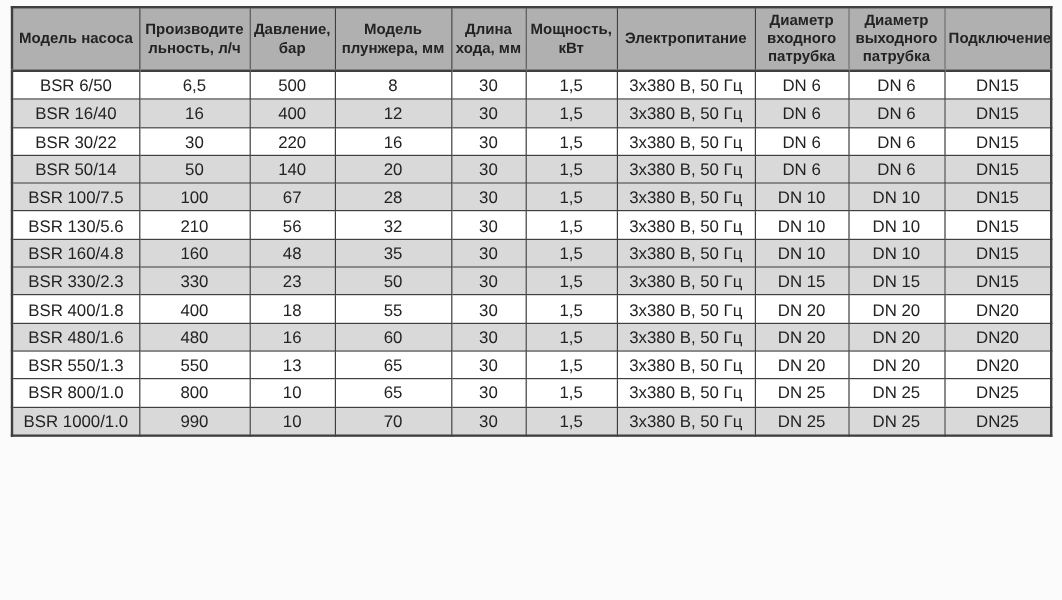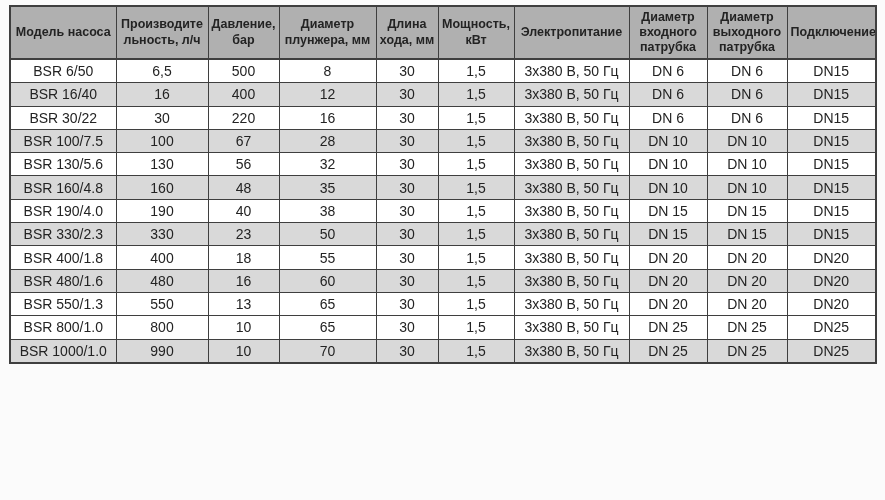--- a/index.html
+++ b/index.html
@@ -79,21 +79,21 @@
         <col style="width: 115px;">
         <col style="width: 78px;">
         <col style="width: 80px;">
         <col style="width: 89px;">
       </colgroup>
     <thead>
       <tr id="header-row">
           <th>Модель насоса</th>
           <th class="break">Производительность, л/ч</th>
           <th>Давление, бар</th>
-          <th>Диаметр плунжера, мм</th>
+          <th>Модель плунжера, мм</th>
           <th>Длина хода, мм</th>
           <th>Мощность, кВт</th>
           <th>Электропитание</th>
           <th>Диаметр входного патрубка</th>
           <th>Диаметр выходного патрубка</th>
           <th>Подключение</th>
         </tr>
     </thead>
     <tbody id="table-body">
         <tr>
@@ -126,65 +126,65 @@
           <td>220</td>
           <td>16</td>
           <td>30</td>
           <td>1,5</td>
           <td>3x380 В, 50 Гц</td>
           <td>DN 6</td>
           <td>DN 6</td>
           <td>DN15</td>
         </tr>
         <tr class="alt">
+          <td>BSR 50/14</td>
+          <td>50</td>
+          <td>140</td>
+          <td>20</td>
+          <td>30</td>
+          <td>1,5</td>
+          <td>3x380 В, 50 Гц</td>
+          <td>DN 6</td>
+          <td>DN 6</td>
+          <td>DN15</td>
+        </tr>
+        <tr class="alt">
           <td>BSR 100/7.5</td>
           <td>100</td>
           <td>67</td>
           <td>28</td>
           <td>30</td>
           <td>1,5</td>
           <td>3x380 В, 50 Гц</td>
           <td>DN 10</td>
           <td>DN 10</td>
           <td>DN15</td>
         </tr>
         <tr>
           <td>BSR 130/5.6</td>
-          <td>130</td>
+          <td>210</td>
           <td>56</td>
           <td>32</td>
           <td>30</td>
           <td>1,5</td>
           <td>3x380 В, 50 Гц</td>
           <td>DN 10</td>
           <td>DN 10</td>
           <td>DN15</td>
         </tr>
         <tr class="alt">
           <td>BSR 160/4.8</td>
           <td>160</td>
           <td>48</td>
           <td>35</td>
           <td>30</td>
           <td>1,5</td>
           <td>3x380 В, 50 Гц</td>
           <td>DN 10</td>
           <td>DN 10</td>
-          <td>DN15</td>
-        </tr>
-        <tr>
-          <td>BSR 190/4.0</td>
-          <td>190</td>
-          <td>40</td>
-          <td>38</td>
-          <td>30</td>
-          <td>1,5</td>
-          <td>3x380 В, 50 Гц</td>
-          <td>DN 15</td>
-          <td>DN 15</td>
           <td>DN15</td>
         </tr>
         <tr class="alt">
           <td>BSR 330/2.3</td>
           <td>330</td>
           <td>23</td>
           <td>50</td>
           <td>30</td>
           <td>1,5</td>
           <td>3x380 В, 50 Гц</td>

